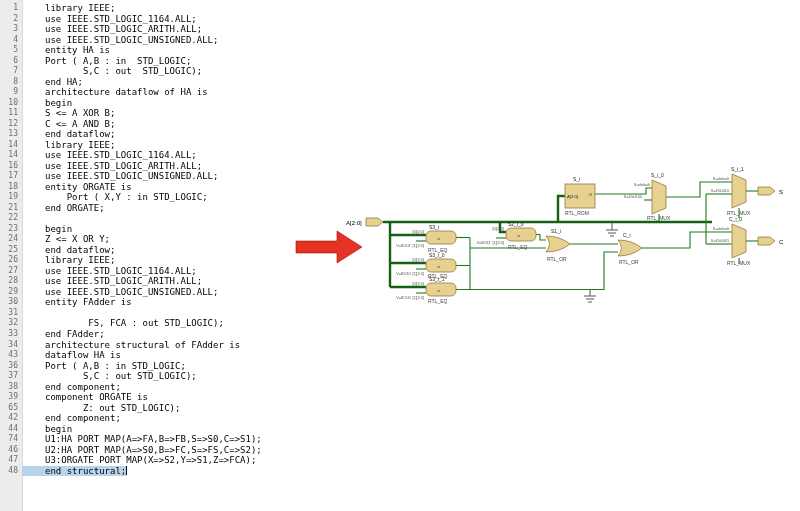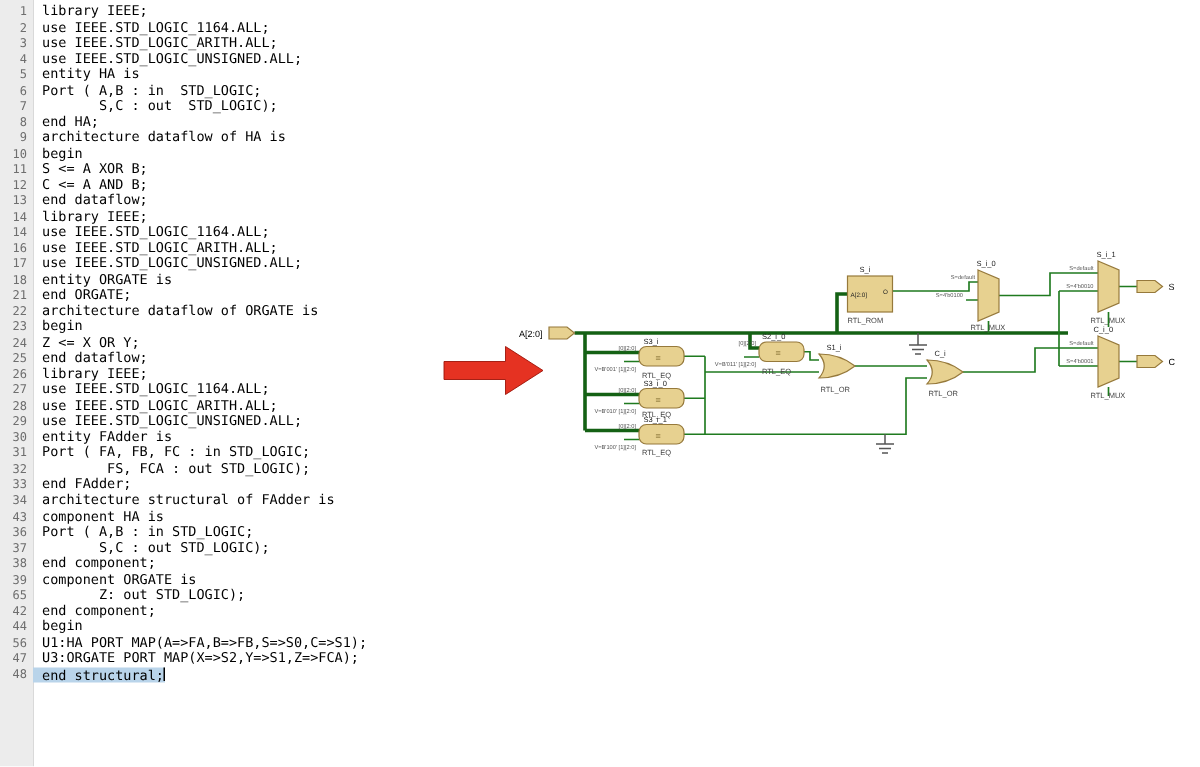--- a/index.html
+++ b/index.html
@@ -9,21 +9,21 @@
   
   .editor {
     position:absolute; left:0; top:0; width:345px; height:511px;
     background:linear-gradient(to right,#ececec 0,#ececec 22px,#d9d9d9 22px,#d9d9d9 23px,#ffffff 23px);
     padding-top:3px;
   }
   .code-line { display:flex; height:10.52px; line-height:10.52px;
                font-family:"DejaVu Sans Mono", monospace; font-size:9px; white-space:pre; }
   .ln { flex:0 0 22px; width:22px; text-align:right; padding-right:4px;
         color:#6e6e6e; font-size:8px; }
-  .code { padding-left:6px; color:#000; }
+  .code { padding-left:23px; color:#000; }
   .code.sel { background:#b9d4ea; }
   .caret { display:inline-block; width:1px; height:9px; background:#000; vertical-align:-1px; }
 
   
   .arrow-svg { position:absolute; left:290px; top:225px; }
 
   
   .schem-svg { position:absolute; left:345px; top:160px; }
   .comp { fill:#e7d190; stroke:#96793b; stroke-width:0.8; }
   .busw { stroke:#146114; stroke-width:2.4; fill:none; }
@@ -124,30 +124,33 @@
   <div class="code-line">
     <span class="ln">17</span>
     <span class="code">use IEEE.STD_LOGIC_UNSIGNED.ALL;</span>
   </div>
 
   <div class="code-line">
     <span class="ln">18</span>
     <span class="code">entity ORGATE is</span>
   </div>
 
+  <div class="code-line">
+    <span class="ln">19</span>
+    <span class="code">    Port ( X,Y : in STD_LOGIC;</span>
+  </div>
 
 
   <div class="code-line">
     <span class="ln">21</span>
     <span class="code">end ORGATE;</span>
   </div>
 
   <div class="code-line">
     <span class="ln">22</span>
-    <span class="code">architecture dataflow of ORGATE is</span>
   </div>
 
   <div class="code-line">
     <span class="ln">23</span>
     <span class="code">begin</span>
   </div>
 
   <div class="code-line">
     <span class="ln">24</span>
     <span class="code">Z &lt;= X OR Y;</span>
@@ -178,41 +181,40 @@
     <span class="code">use IEEE.STD_LOGIC_UNSIGNED.ALL;</span>
   </div>
 
   <div class="code-line">
     <span class="ln">30</span>
     <span class="code">entity FAdder is</span>
   </div>
 
   <div class="code-line">
     <span class="ln">31</span>
-    <span class="code">Port ( FA, FB, FC : in STD_LOGIC;</span>
   </div>
 
   <div class="code-line">
     <span class="ln">32</span>
     <span class="code">        FS, FCA : out STD_LOGIC);</span>
   </div>
 
   <div class="code-line">
     <span class="ln">33</span>
     <span class="code">end FAdder;</span>
   </div>
 
   <div class="code-line">
     <span class="ln">34</span>
     <span class="code">architecture structural of FAdder is</span>
   </div>
 
   <div class="code-line">
     <span class="ln">43</span>
-    <span class="code">component HA is</span>
+    <span class="code">dataflow HA is</span>
   </div>
 
   <div class="code-line">
     <span class="ln">36</span>
     <span class="code">Port ( A,B : in STD_LOGIC;</span>
   </div>
 
   <div class="code-line">
     <span class="ln">37</span>
     <span class="code">       S,C : out STD_LOGIC);</span>
@@ -239,24 +241,28 @@
     <span class="code">end component;</span>
   </div>
 
 
   <div class="code-line">
     <span class="ln">44</span>
     <span class="code">begin</span>
   </div>
 
   <div class="code-line">
-    <span class="ln">56</span>
+    <span class="ln">74</span>
     <span class="code">U1:HA PORT MAP(A=&gt;FA,B=&gt;FB,S=&gt;S0,C=&gt;S1);</span>
   </div>
 
+  <div class="code-line">
+    <span class="ln">46</span>
+    <span class="code">U2:HA PORT MAP(A=&gt;S0,B=&gt;FC,S=&gt;FS,C=&gt;S2);</span>
+  </div>
 
   <div class="code-line">
     <span class="ln">47</span>
     <span class="code">U3:ORGATE PORT MAP(X=&gt;S2,Y=&gt;S1,Z=&gt;FCA);</span>
   </div>
 
   <div class="code-line">
     <span class="ln">48</span>
     <span class="code sel">end structural;<span class="caret"></span></span>
   </div>

